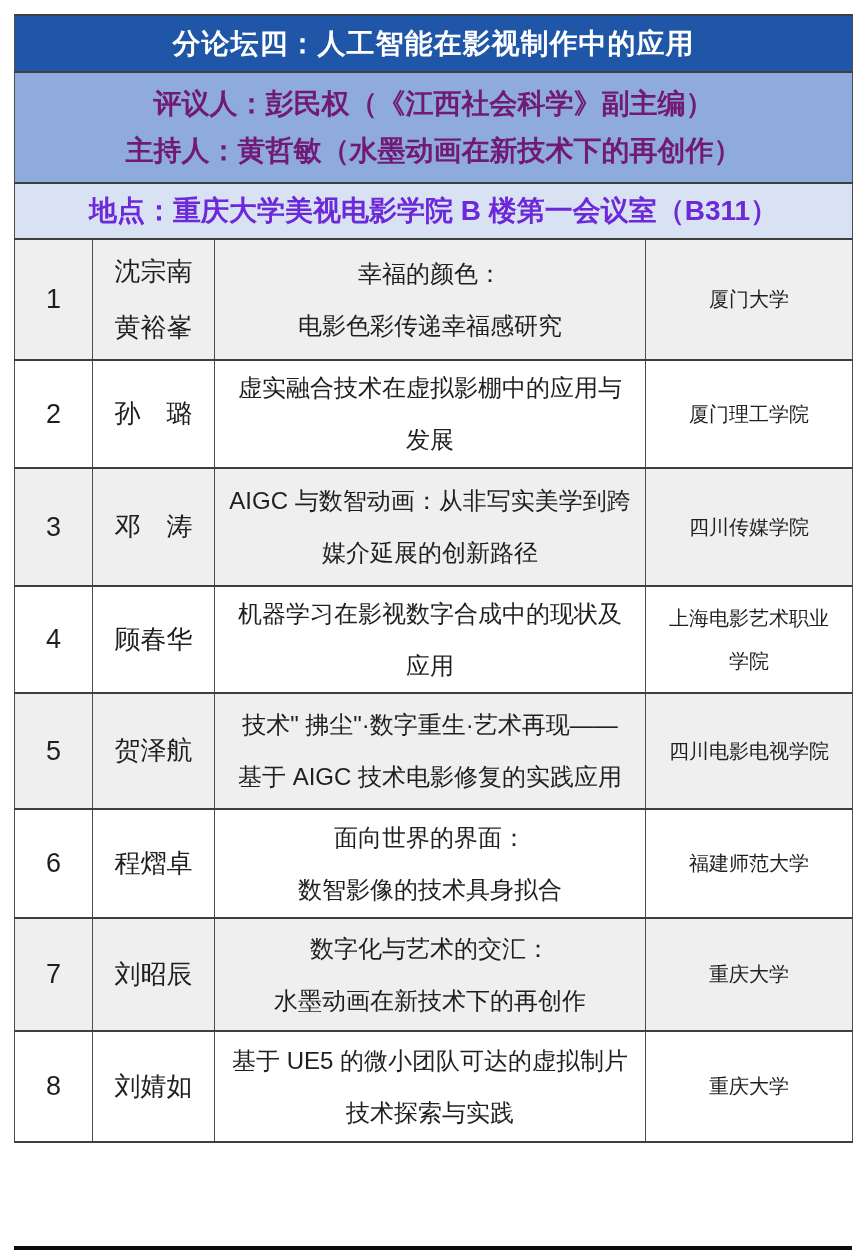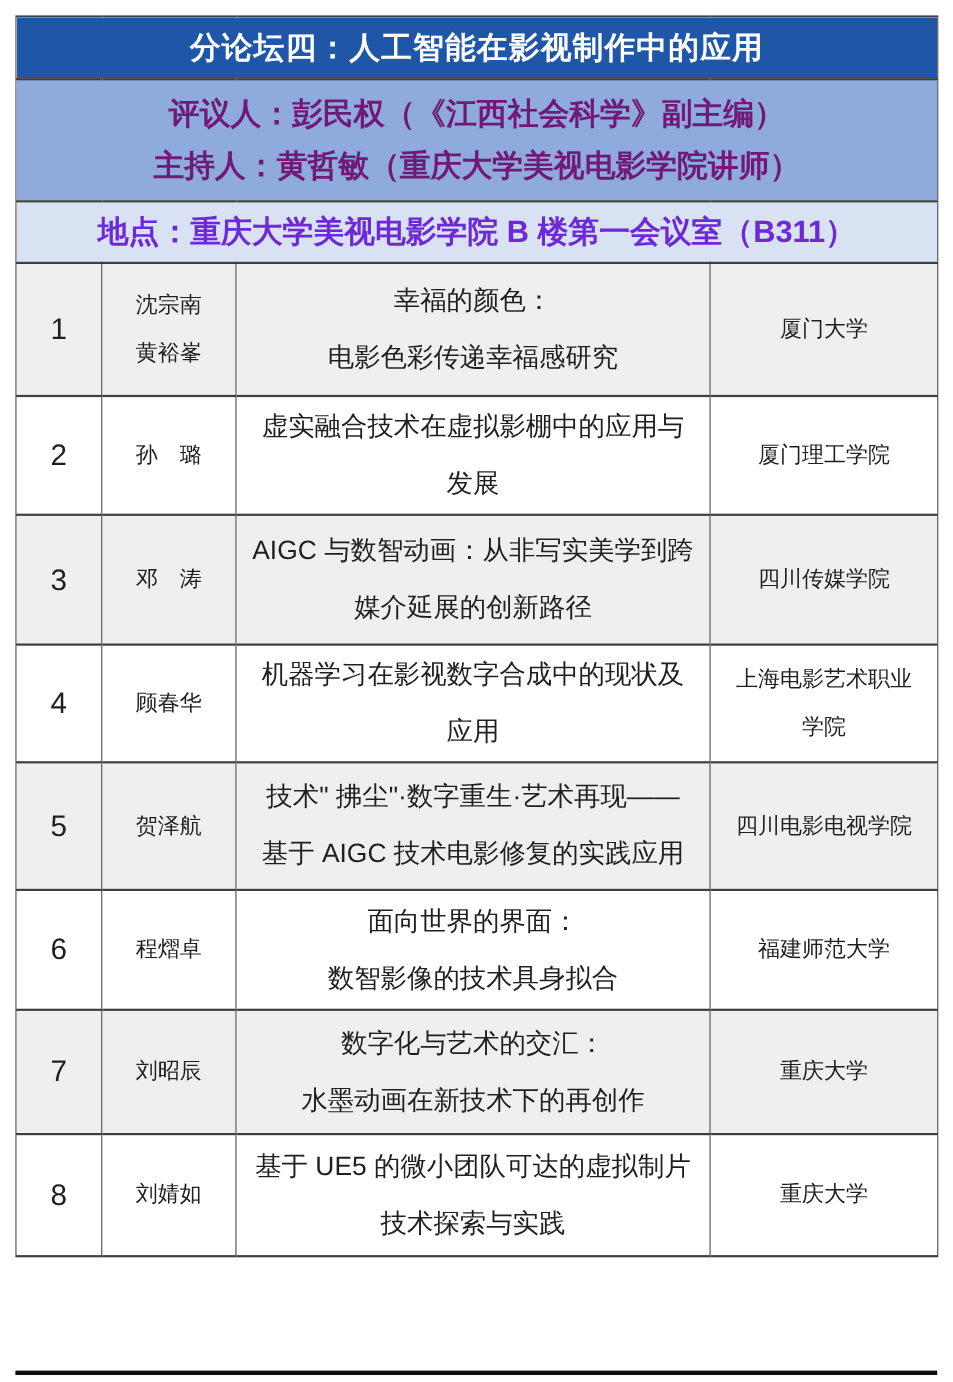--- a/index.html
+++ b/index.html
@@ -72,21 +72,21 @@
     font-size: 27px;
     font-weight: bold;
   }
   tr.datarow td {
     color: #1f1f1f;
     font-weight: normal;
     white-space: pre-line;
     line-height: 2.15;
   }
   tr.datarow td.no   { font-size: 27px; }
-  tr.datarow td.sp   { font-size: 20px; }
+  tr.datarow td.sp   { font-size: 26px; }
   tr.datarow td.ti   { font-size: 24px; }
   tr.datarow td.org  { font-size: 20px; }
   tr.alt td { background: #efefef; }
   tr.plain td { background: #ffffff; }
   .r1 { height: 121px; }
   .r2 { height: 108px; }
   .r3 { height: 118px; }
   .r4 { height: 107px; }
   .r5 { height: 116px; }
   .r6 { height: 109px; }
@@ -113,21 +113,21 @@
       <col style="width:207px">
     </colgroup>
     <tbody>
         <tr class="banner">
       <td colspan="4">分论坛四：人工智能在影视制作中的应用</td>
     </tr>
     <tr class="people">
       <td colspan="4">
         <div class="stack">
           <div>评议人：彭民权（《江西社会科学》副主编）</div>
-          <div>主持人：黄哲敏（重庆大学美视电影学院讲师）</div>
+          <div>主持人：黄哲敏（水墨动画在新技术下的再创作）</div>
         </div>
       </td>
     </tr>
     <tr class="location">
       <td colspan="4">地点：重庆大学美视电影学院 B 楼第一会议室（B311）</td>
     </tr>
 
     <tr class="datarow alt r1">
       <td class="no">1</td>
       <td class="sp">沈宗南

